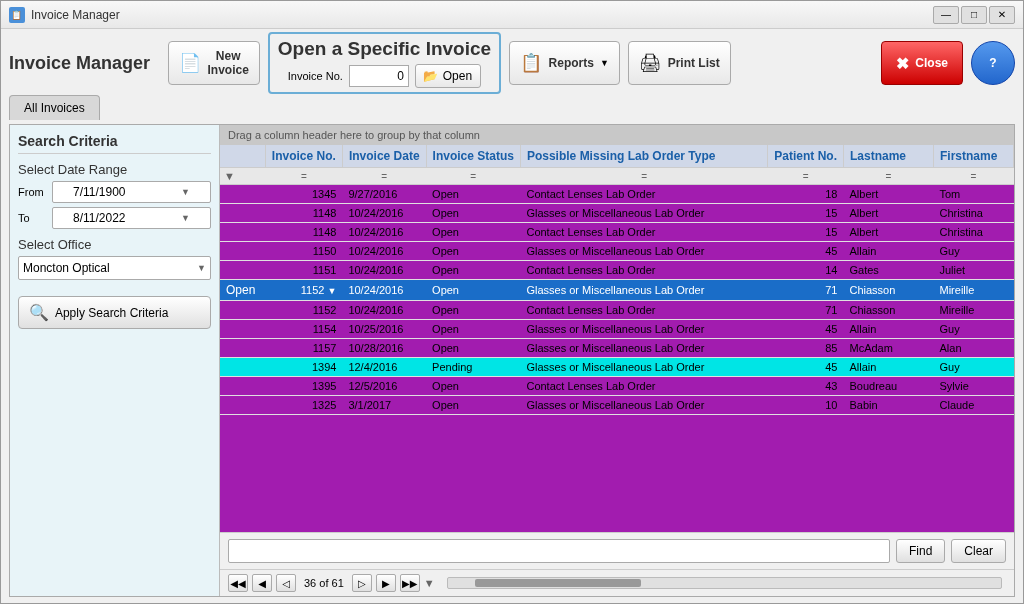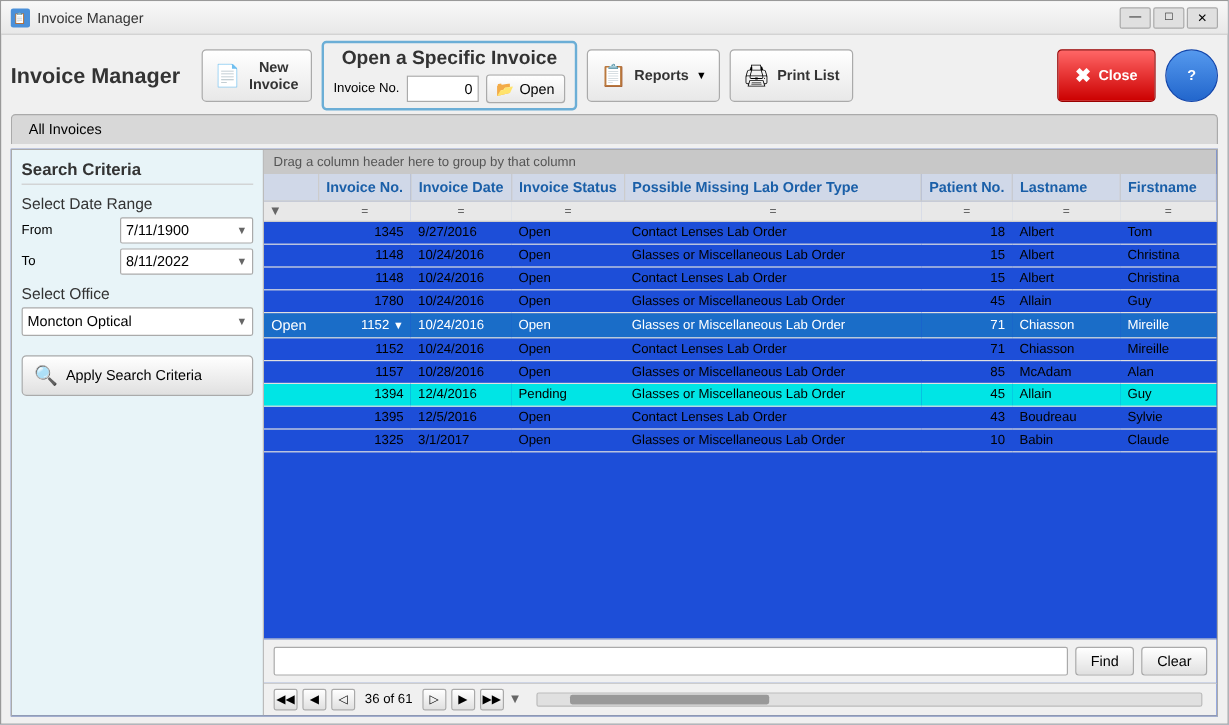--- a/index.html
+++ b/index.html
@@ -18,48 +18,48 @@
     .main-content { flex: 1; display: flex; flex-direction: column; padding: 6px 8px; gap: 4px; }
 
     
     .toolbar { display: flex; align-items: center; gap: 8px; height: 56px; flex-shrink: 0; }
     .app-title { font-size: 18px; font-weight: bold; color: #333; margin-right: 10px; }
     .toolbar-btn { background: linear-gradient(to bottom, #ffffff, #e8e8e8); border: 1px solid #aaa; border-radius: 4px; padding: 4px 10px; cursor: pointer; display: flex; align-items: center; gap: 6px; height: 44px; }
     .btn-icon { font-size: 18px; }
     .btn-text { font-size: 12px; color: #333; font-weight: bold; }
 
     .open-invoice-box { border: 2px solid #6baed6; border-radius: 4px; padding: 4px 8px; display: flex; flex-direction: column; align-items: center; min-width: 200px; }
-    .open-invoice-title { font-size: 16px; font-weight: bold; color: #333; margin-bottom: 4px; }
+    .open-invoice-title { font-size: 19px; font-weight: bold; color: #333; margin-bottom: 4px; }
     .open-invoice-row { display: flex; align-items: center; gap: 6px; }
     .open-invoice-label { font-size: 11px; }
     .open-invoice-input { width: 60px; border: 1px solid #aaa; height: 22px; padding: 2px 4px; text-align: right; }
     .open-btn { background: linear-gradient(to bottom, #fff, #e8e8e8); border: 1px solid #aaa; border-radius: 3px; padding: 2px 8px; cursor: pointer; display: flex; align-items: center; gap: 4px; height: 24px; }
 
     .reports-btn { background: linear-gradient(to bottom, #ffffff, #e8e8e8); border: 1px solid #aaa; border-radius: 4px; padding: 4px 10px; cursor: pointer; display: flex; align-items: center; gap: 6px; height: 44px; }
     .print-btn { background: linear-gradient(to bottom, #ffffff, #e8e8e8); border: 1px solid #aaa; border-radius: 4px; padding: 4px 10px; cursor: pointer; display: flex; align-items: center; gap: 6px; height: 44px; }
 
     .close-big-btn { background: linear-gradient(to bottom, #ff6666, #cc0000); border: 1px solid #990000; border-radius: 4px; padding: 4px 14px; cursor: pointer; display: flex; align-items: center; gap: 6px; height: 44px; color: white; font-weight: bold; font-size: 13px; margin-left: auto; }
     .help-btn { background: linear-gradient(to bottom, #5599ee, #2266cc); border: 1px solid #1144aa; border-radius: 50%; width: 44px; height: 44px; cursor: pointer; display: flex; align-items: center; justify-content: center; color: white; font-size: 20px; font-weight: bold; }
 
     
-    .tabs { display: flex; gap: 0; flex-shrink: 0; flex-direction: column; }
+    .tabs { display: flex; gap: 0; flex-shrink: 0; }
     .tab { padding: 5px 14px; border: 1px solid #aaa; border-bottom: none; border-radius: 4px 4px 0 0; cursor: pointer; background: #d8d8d8; font-size: 12px; }
     .tab.active { background: #ffffff; border-bottom: 1px solid white; font-weight: bold; }
 
     
-    .content-area { background: #1d4ed8; border: 1px solid #aaa; flex: 1; display: flex; overflow: hidden; justify-content: flex-end; }
+    .content-area { background: #a21caf; border: 1px solid #aaa; flex: 1; display: flex; overflow: hidden; justify-content: flex-end; }
 
     
     .search-panel { width: 210px; flex-shrink: 0; background: #e8f4f8; border-right: 1px solid #bbb; padding: 8px; display: flex; flex-direction: column; gap: 8px; }
     .search-panel-title { font-size: 14px; font-weight: bold; color: #333; border-bottom: 1px solid #ccc; padding-bottom: 4px; }
     .field-group { display: flex; flex-direction: column; gap: 4px; }
     .field-label { font-size: 13px; color: #333; font-weight: normal; }
-    .date-row { display: flex; align-items: center; gap: 16px; }
+    .date-row { display: flex; align-items: center; gap: 4px; }
     .date-lbl { width: 30px; font-size: 11px; }
-    .date-input { flex: 1; border: 1px solid #aaa; height: 22px; padding: 2px 4px; background: white; border-radius: 2px; display: flex; align-items: center; justify-content: space-between; cursor: pointer; margin-left: 36px; }
+    .date-input { flex: 1; border: 1px solid #aaa; height: 22px; padding: 2px 20px; background: white; border-radius: 2px; display: flex; align-items: center; justify-content: space-between; cursor: pointer; }
     .dropdown-arrow { font-size: 9px; color: #666; }
 
     .office-select { width: 100%; border: 1px solid #aaa; height: 24px; padding: 2px 4px; background: white; border-radius: 2px; display: flex; align-items: center; justify-content: space-between; cursor: pointer; }
 
     .apply-btn { background: linear-gradient(to bottom, #fff, #e0e0e0); border: 1px solid #aaa; border-radius: 4px; padding: 6px 10px; cursor: pointer; display: flex; align-items: center; gap: 6px; margin-top: 8px; }
     .apply-btn-text { font-size: 12px; }
 
     
     .grid-panel { flex: 1; display: flex; flex-direction: column; overflow: hidden; }
     .drag-hint { background: #c8c8c8; padding: 4px 8px; font-size: 11px; color: #555; flex-shrink: 0; }
@@ -273,47 +273,67 @@
                   <td style="text-align: right;">1148</td>
                   <td>10/24/2016</td>
                   <td>Open</td>
                   <td>Contact Lenses Lab Order</td>
                   <td style="text-align: right;">15</td>
                   <td>Albert</td>
                   <td>Christina</td>
                 </tr>
                 <tr>
                   <td></td>
-                  <td style="text-align: right;">1780</td>
+                  <td style="text-align: right;">1150</td>
                   <td>10/24/2016</td>
                   <td>Open</td>
                   <td>Glasses or Miscellaneous Lab Order</td>
                   <td style="text-align: right;">45</td>
                   <td>Allain</td>
                   <td>Guy</td>
+                </tr>
+                <tr>
+                  <td></td>
+                  <td style="text-align: right;">1151</td>
+                  <td>10/24/2016</td>
+                  <td>Open</td>
+                  <td>Contact Lenses Lab Order</td>
+                  <td style="text-align: right;">14</td>
+                  <td>Gates</td>
+                  <td>Juliet</td>
                 </tr>
                 <tr class="selected-blue">
                   <td style="color: white; white-space: nowrap;"><span style="color:white;margin-right:4px;">Open</span></td>
                   <td style="text-align: right; color: white;">1152 <span style="font-size:9px;color:white;">▼</span></td>
                   <td style="color: white;">10/24/2016</td>
                   <td style="color: white;">Open</td>
                   <td style="color: white;">Glasses or Miscellaneous Lab Order</td>
                   <td style="text-align: right; color: white;">71</td>
                   <td style="color: white;">Chiasson</td>
                   <td style="color: white;">Mireille</td>
                 </tr>
                 <tr>
                   <td></td>
                   <td style="text-align: right;">1152</td>
                   <td>10/24/2016</td>
                   <td>Open</td>
                   <td>Contact Lenses Lab Order</td>
                   <td style="text-align: right;">71</td>
                   <td>Chiasson</td>
                   <td>Mireille</td>
+                </tr>
+                <tr>
+                  <td></td>
+                  <td style="text-align: right;">1154</td>
+                  <td>10/25/2016</td>
+                  <td>Open</td>
+                  <td>Glasses or Miscellaneous Lab Order</td>
+                  <td style="text-align: right;">45</td>
+                  <td>Allain</td>
+                  <td>Guy</td>
                 </tr>
                 <tr>
                   <td></td>
                   <td style="text-align: right;">1157</td>
                   <td>10/28/2016</td>
                   <td>Open</td>
                   <td>Glasses or Miscellaneous Lab Order</td>
                   <td style="text-align: right;">85</td>
                   <td>McAdam</td>
                   <td>Alan</td>

